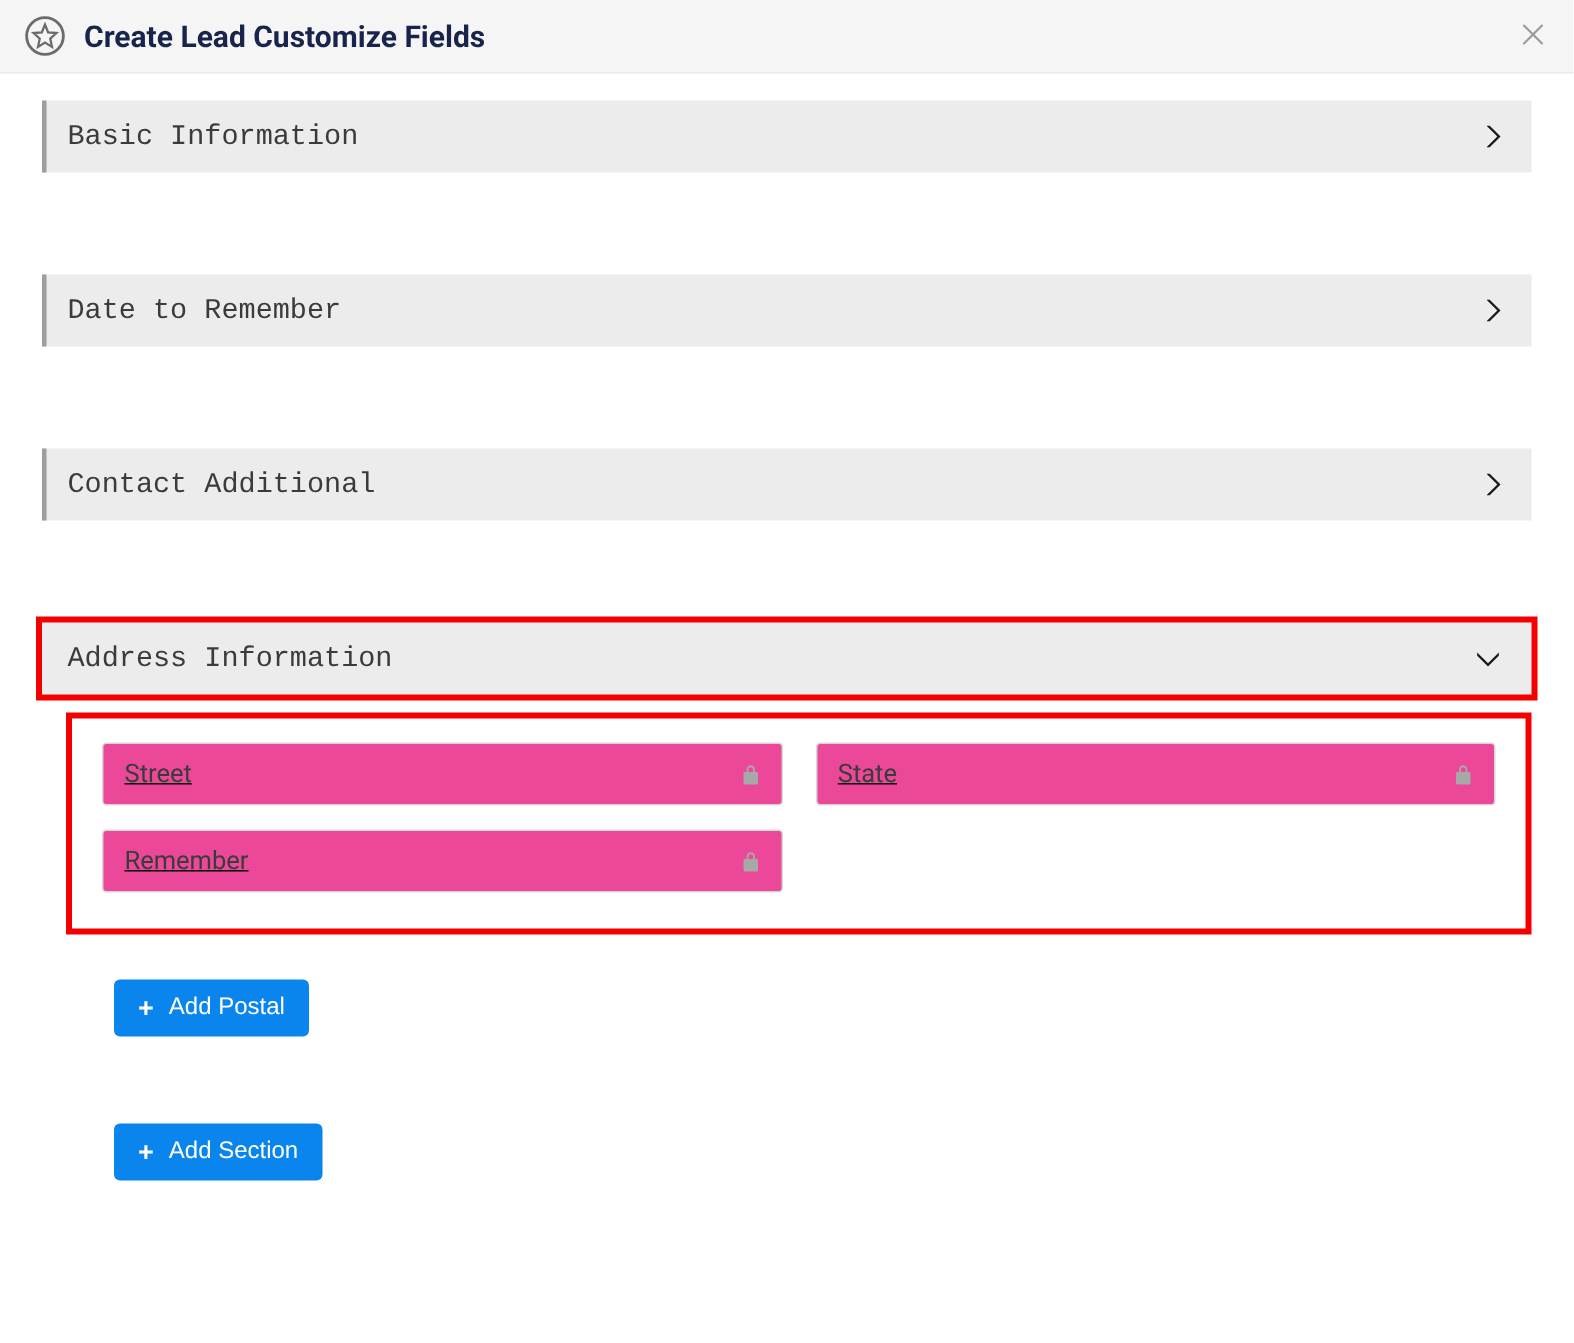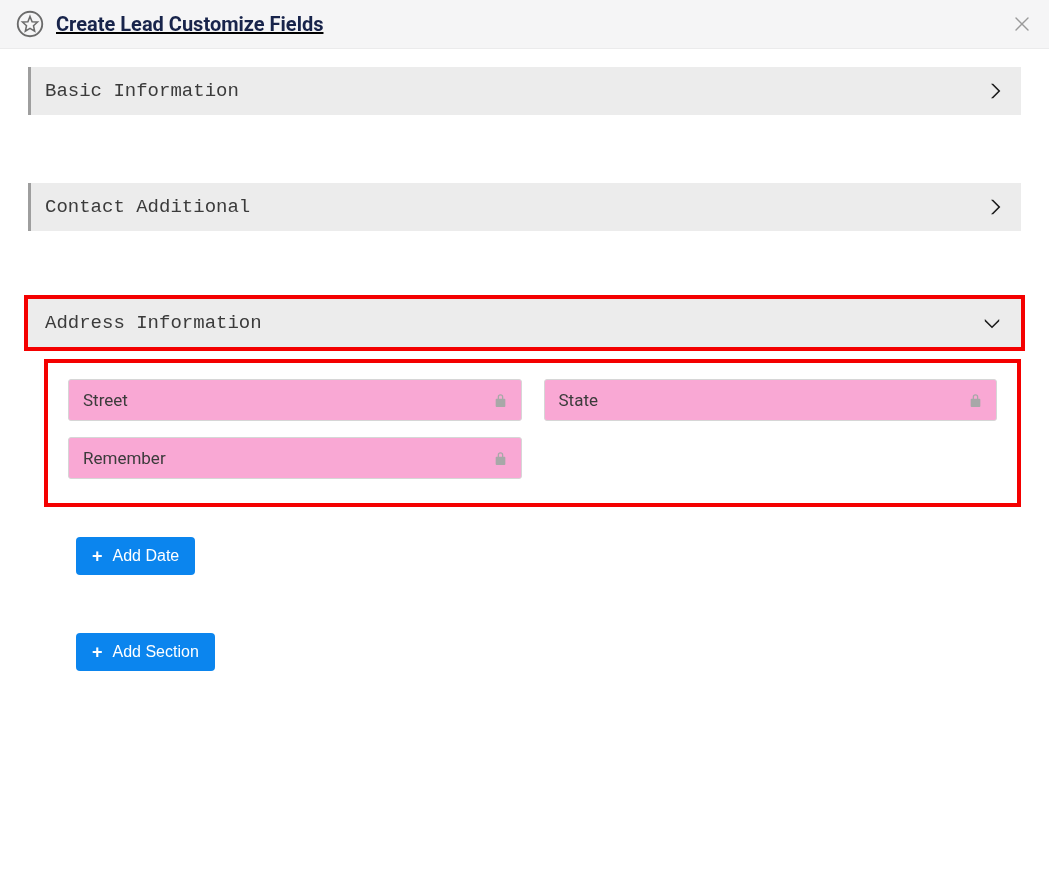--- a/index.html
+++ b/index.html
@@ -12,21 +12,20 @@
       background: #fff;
       width: 1049px;
     }
     .header-bar {
       background: #f5f5f6;
       display: flex;
       align-items: center;
       padding: 10px 16px;
       position: relative;
       border-bottom: 1px solid #ebebec;
-      text-decoration: underline;
     }
     .header-icon {
       width: 28px;
       height: 28px;
       margin-right: 12px;
       display: inline-flex;
       align-items: center;
       justify-content: center;
     }
     .header-title {
@@ -91,21 +90,22 @@
       grid-template-columns: 1fr 1fr;
       gap: 16px 22px;
     }
     .field-box {
       border: 1px solid #d6d6d6;
       border-radius: 3px;
       padding: 10px 14px;
       display: flex;
       align-items: center;
       justify-content: space-between;
-      background: #f9a8d4;
+      background: #ec4899;
+      text-decoration: underline;
     }
     .field-label {
       font-size: 17px;
       color: #3b3b3b;
     }
     .lock-icon {
       color: #a8a8a8;
       display: inline-flex;
     }
     .btn-blue {
@@ -164,20 +164,30 @@
     <div class="accordion-header">
       <span class="accordion-title">Basic Information</span>
       <span class="chevron">
         <svg viewBox="0 0 12 20" width="11" height="18" fill="#1a1a1a">
             <path d="M1 2 L9 10 L1 18 L3.4 18 L11.4 10 L3.4 2 Z"></path>
           </svg>
       </span>
     </div>
   </div>
 
+  <div class="accordion-section">
+    <div class="accordion-header">
+      <span class="accordion-title">Date to Remember</span>
+      <span class="chevron">
+        <svg viewBox="0 0 12 20" width="11" height="18" fill="#1a1a1a">
+            <path d="M1 2 L9 10 L1 18 L3.4 18 L11.4 10 L3.4 2 Z"></path>
+          </svg>
+      </span>
+    </div>
+  </div>
 
   <div class="accordion-section">
     <div class="accordion-header">
       <span class="accordion-title">Contact Additional</span>
       <span class="chevron">
         <svg viewBox="0 0 12 20" width="11" height="18" fill="#1a1a1a">
             <path d="M1 2 L9 10 L1 18 L3.4 18 L11.4 10 L3.4 2 Z"></path>
           </svg>
       </span>
     </div>
@@ -225,21 +235,21 @@
           </span>
         </div>
 
 
       </div>
     </div>
 
     <div class="add-field-wrap">
       <button class="btn-blue">
         <span class="plus">+</span>
-        <span>Add Date</span>
+        <span>Add Postal</span>
       </button>
     </div>
   </div>
 
   <div class="add-section-wrap">
     <button class="btn-blue">
       <span class="plus">+</span>
       <span>Add Section</span>
     </button>
   </div>

